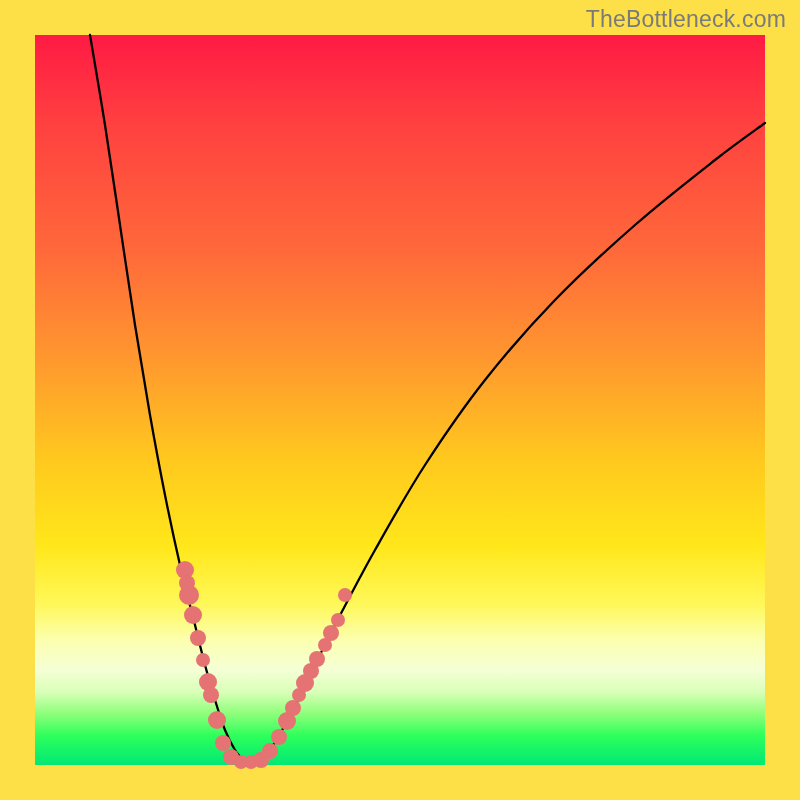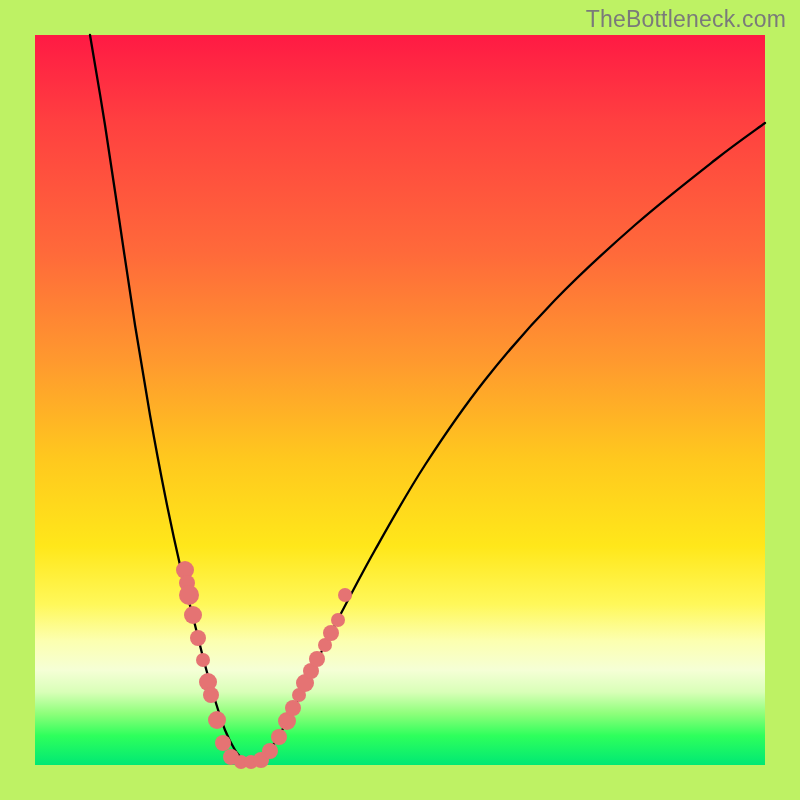--- a/index.html
+++ b/index.html
@@ -8,21 +8,21 @@
     width: 800px;
     height: 800px;
     background: #000;
     overflow: hidden;
     font-family: Arial, Helvetica, sans-serif;
   }
   .stage {
     position: relative;
     width: 800px;
     height: 800px;
-    background: #bef264;
+    background: #fde047;
   }
   .plot-area {
     position: absolute;
     left: 35px;
     top: 35px;
     width: 730px;
     height: 730px;
     
     background: linear-gradient(
       to bottom,

